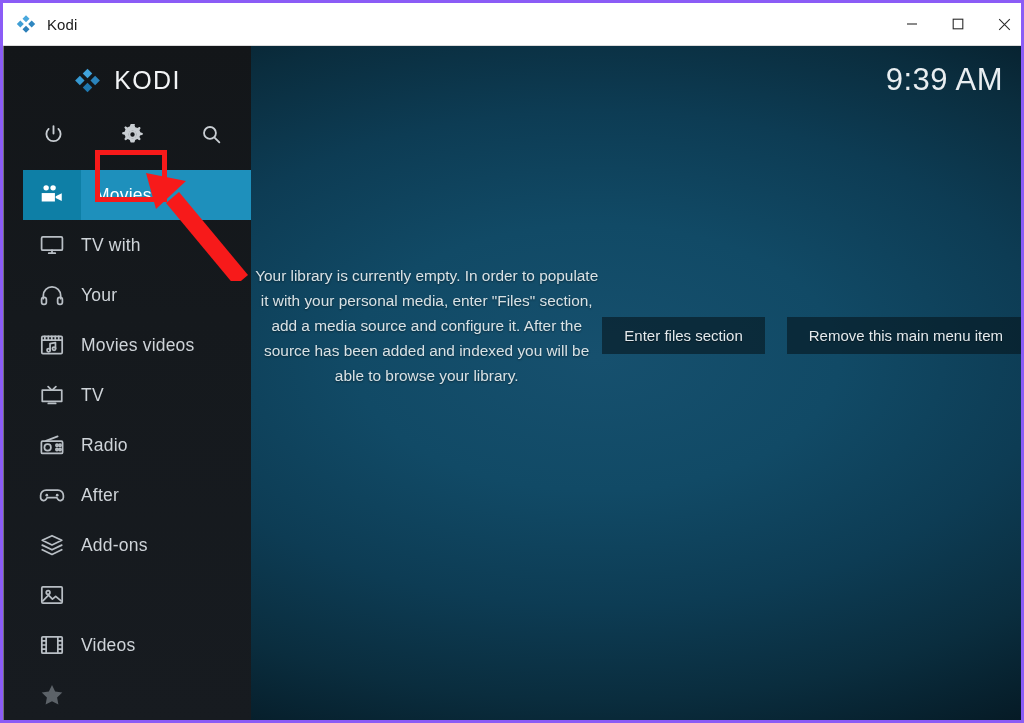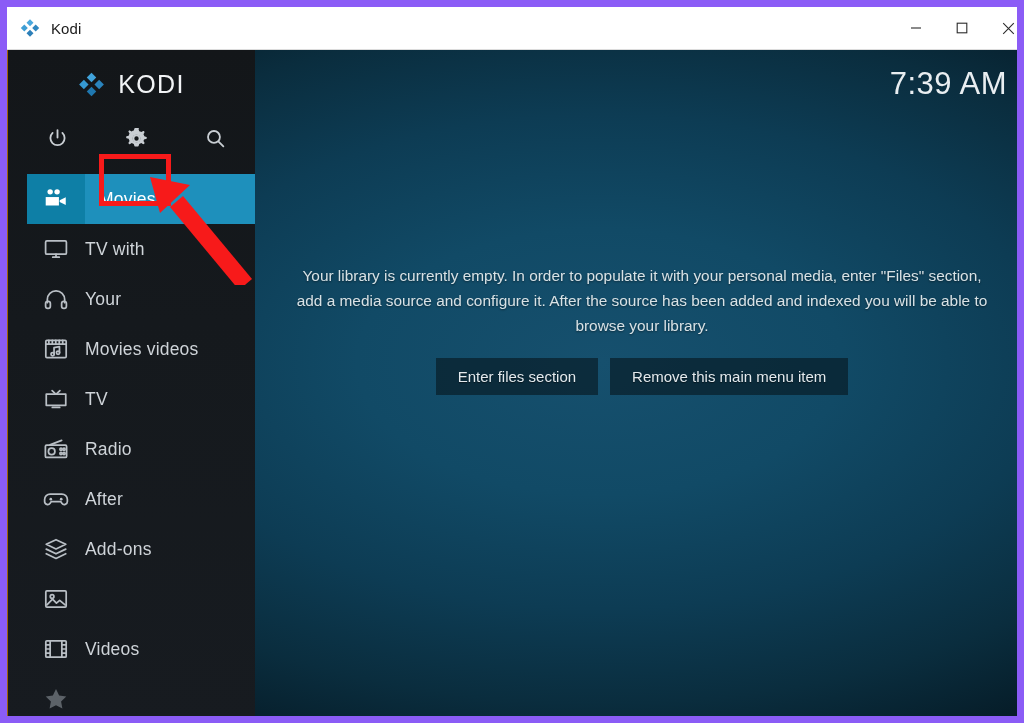--- a/index.html
+++ b/index.html
@@ -13,22 +13,22 @@
     overflow: hidden;
     font-family: "Liberation Sans", sans-serif;
   }
 
   
   #app-window {
     position: relative;
     width: 1024px;
     height: 723px;
     box-sizing: border-box;
-    border: 7px solid #8b5cf6;
-    background: #a16207;
+    border: 3px solid #8b5cf6;
+    background: #737373;
     overflow: hidden;
   }
 
   
   #title-bar {
     position: absolute;
     left: 0; top: 0;
     width: 1024px;
     height: 43px;
     background: #ffffff;
@@ -185,38 +185,38 @@
   }
 
   
   #empty-panel {
     position: absolute;
     left: 247px;
     top: 0;
     width: 774px;
     height: 678px;
     display: flex;
-    flex-direction: column;
+    flex-direction: row;
     align-items: center;
     justify-content: center;
     padding-bottom: 120px;
     box-sizing: border-box;
   }
   #empty-message {
     width: 700px;
     text-align: center;
     color: #d8e2e6;
     font-size: 15.4px;
     line-height: 25px;
     text-shadow: 0 1px 2px rgba(0,0,0,.45);
   }
   #empty-actions {
     margin-top: 20px;
     display: flex;
-    gap: 12px;
+    gap: 22px;
   }
   .panel-btn {
     background: rgba(6, 22, 31, .62);
     color: #e3eaee;
     font-size: 15px;
     padding: 11px 22px;
     line-height: 1;
     white-space: nowrap;
     text-shadow: 0 1px 1px rgba(0,0,0,.5);
   }
@@ -272,21 +272,21 @@
         <svg width="13" height="13" viewBox="0 0 13 13">
             <path d="M1.2 1.2 L11.8 11.8 M11.8 1.2 L1.2 11.8" stroke="#2b2b2b" stroke-width="1.1"></path>
           </svg>
       </div>
     </div>
   </div>
 
   <div id="kodi-body">
     <div id="stage-bg"></div>
 
-    <div id="clock">7:39 AM</div>
+    <div id="clock">9:39 AM</div>
 
     <div id="empty-panel">
       <div id="empty-message">Your library is currently empty. In order to populate it with your personal media, enter "Files" section, add a media source and configure it. After the source has been added and indexed you will be able to browse your library.</div>
       <div id="empty-actions">
         <div class="panel-btn">Enter files section</div>
         <div class="panel-btn">Remove this main menu item</div>
       </div>
     </div>
 
     <div id="sidebar">

